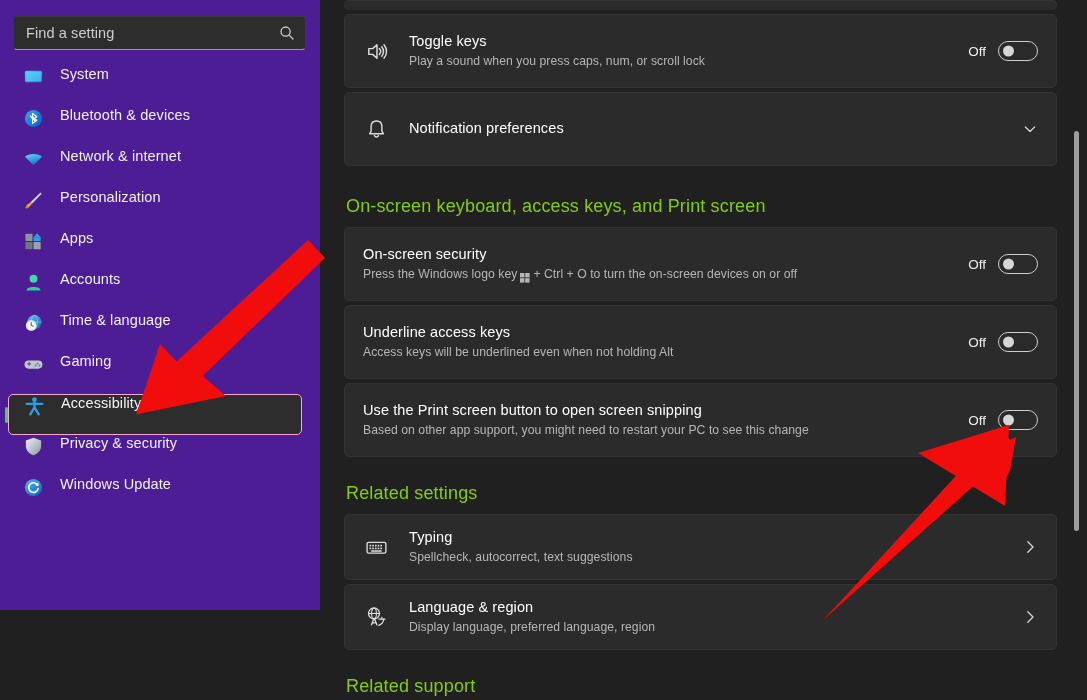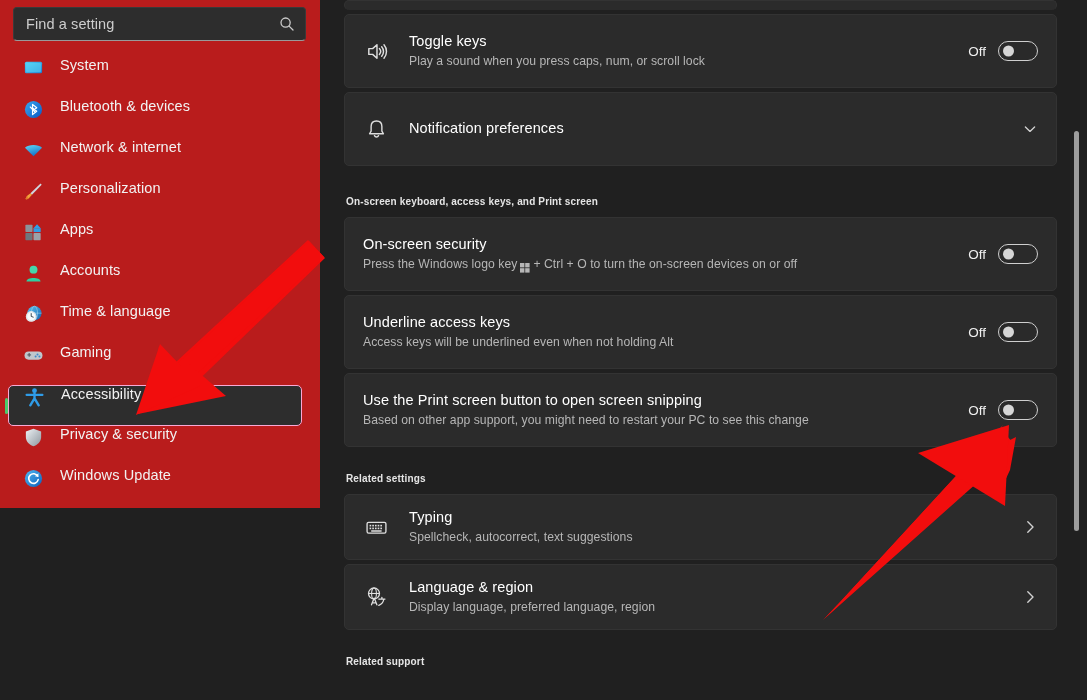--- a/index.html
+++ b/index.html
@@ -17,25 +17,25 @@
     position: relative;
     width: 1087px;
     height: 700px;
     display: flex;
     background: #202020;
   }
 
   
   #sidebar {
     width: 320px;
-    height: 508px;
-    background: #b91c1c;
+    height: 610px;
+    background: #4c1d95;
     flex: 0 0 320px;
     position: relative;
-    padding-top: 7px;
+    padding-top: 16px;
   }
 
   .search-wrap {
     margin: 0 14px 0 13px;
     height: 34px;
     background: #2d2d2d;
     border: 1px solid #3a3a3a;
     border-bottom: 1px solid #9a9a9a;
     border-radius: 4px;
     display: flex;
@@ -178,23 +178,23 @@
     background: #d6d6d6;
   }
 
   .chev {
     width: 16px; height: 16px;
     flex: 0 0 16px;
     opacity: .9;
   }
 
   .section-title {
-    font-size: 10px;
-    font-weight: bold;
-    color: #e5e5e5;
+    font-size: 18px;
+    font-weight: normal;
+    color: #84cc16;
     letter-spacing: .15px;
     margin: 26px 0 10px 2px;
   }
   .section-title.first { margin-top: 30px; }
 
   .winkey {
     display: inline-block;
     width: 10px; height: 10px;
     position: relative;
     top: 1px;

